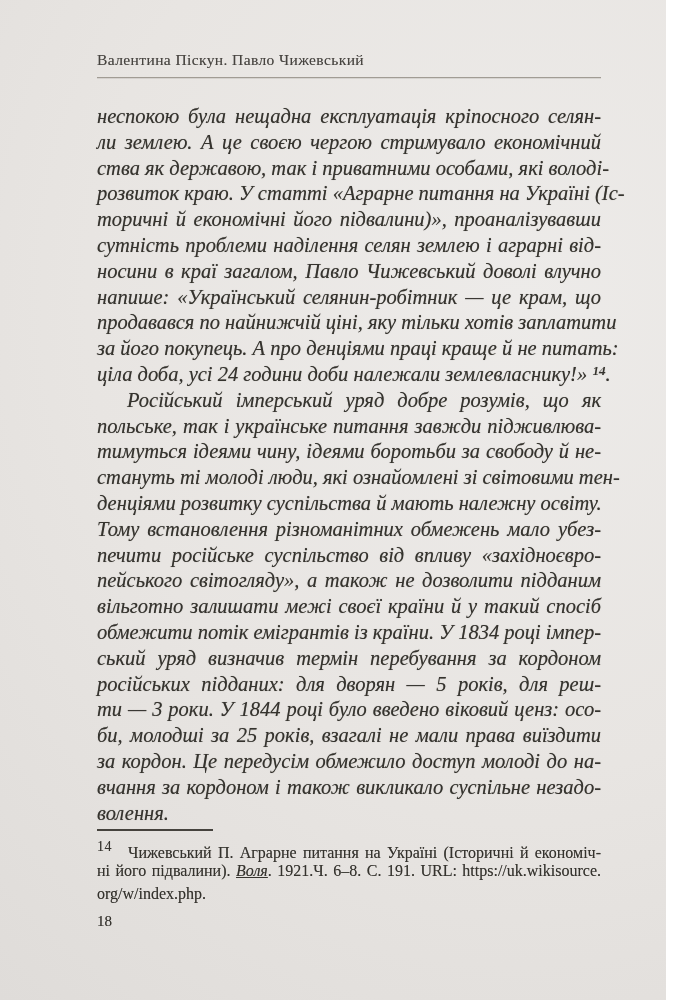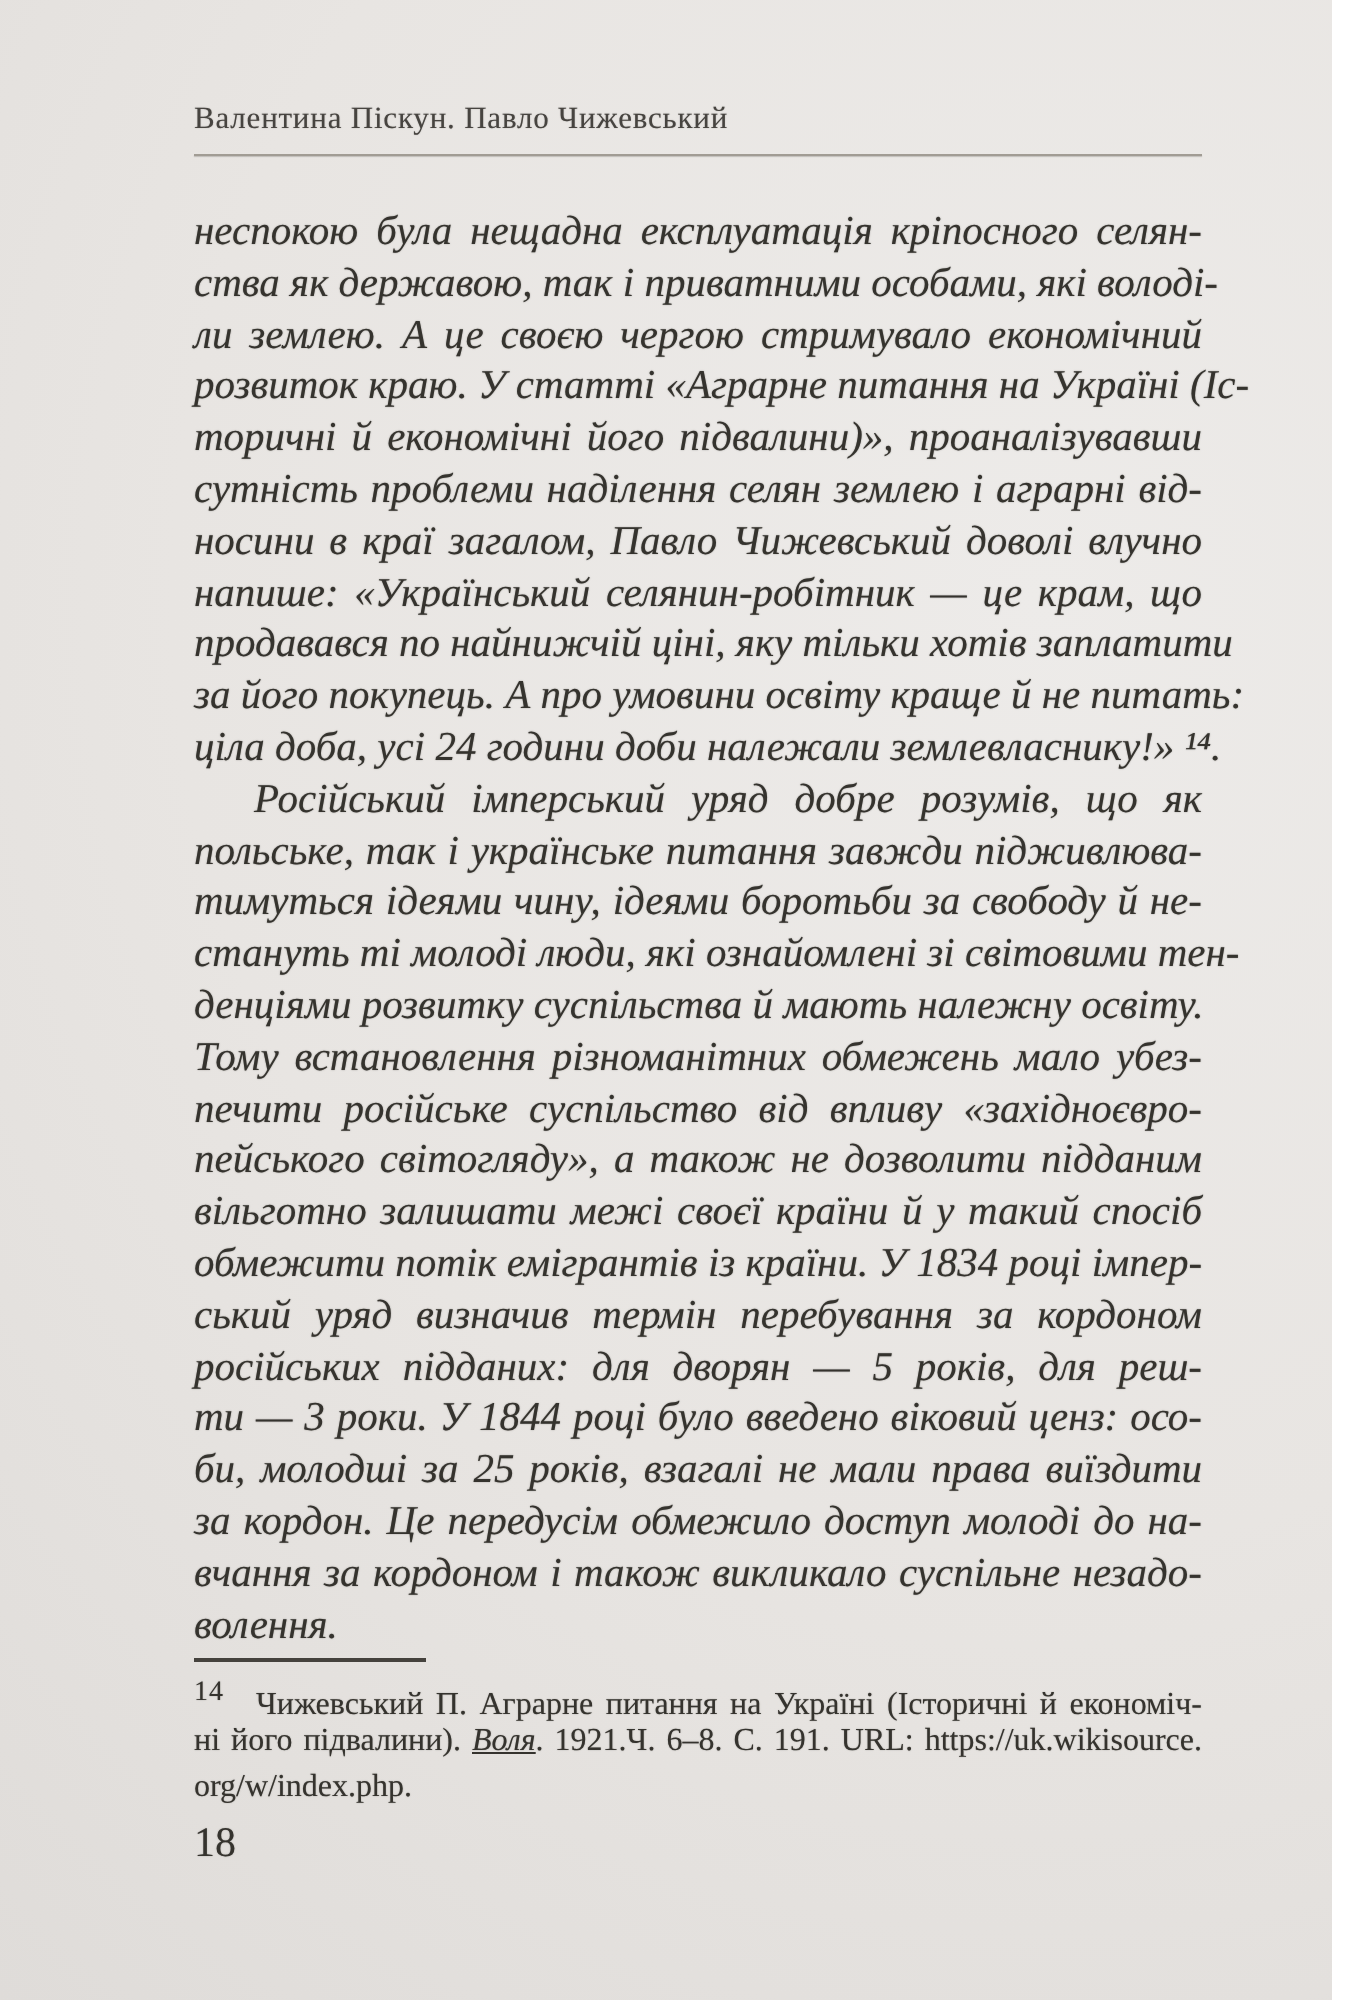--- a/index.html
+++ b/index.html
@@ -62,56 +62,56 @@
   .fn-line.left { text-align-last: left; white-space: normal; }
   .fn-marker {
     font-size: 14px;
     vertical-align: 7px;
     letter-spacing: 0.5px;
     margin-right: 16px;
   }
   .italic { font-style: italic; text-decoration: underline; }
   .page-number {
     margin-top: 3px;
-    font-size: 21px;
+    font-size: 15px;
     line-height: 24px;
     text-shadow: 0 0 0.6px rgba(53,51,46,0.5);
   }
 </style>
 </head>
 <body>
 
 <div class="page">
 
   <header>
     <div class="running-header">Валентина Піскун. Павло Чижевський</div>
     <div class="header-rule"></div>
   </header>
 
   <main class="body-text">
 
       <div class="body-line">неспокою була нещадна експлуатація кріпосного селян-</div>
 
+      <div class="body-line">ли землею. А це своєю чергою стримувало економічний</div>
+
       <div class="body-line">ства як державою, так і приватними особами, які володі-</div>
-
-      <div class="body-line">ли землею. А це своєю чергою стримувало економічний</div>
 
       <div class="body-line">розвиток краю. У статті «Аграрне питання на Україні (Іс-</div>
 
       <div class="body-line">торичні й економічні його підвалини)», проаналізувавши</div>
 
       <div class="body-line">сутність проблеми наділення селян землею і аграрні від-</div>
 
       <div class="body-line">носини в краї загалом, Павло Чижевський доволі влучно</div>
 
       <div class="body-line">напише: «Український селянин-робітник — це крам, що</div>
 
       <div class="body-line">продавався по найнижчій ціні, яку тільки хотів заплатити</div>
 
-      <div class="body-line">за його покупець. А про умовини освіту краще й не питать:</div>
+      <div class="body-line">за його покупець. А про денціями праці краще й не питать:</div>
 
       <div class="body-line">ціла доба, усі 24 години доби належали землевласнику!» ¹⁴.</div>
 
       <div class="body-line indent">Російський імперський уряд добре розумів, що як</div>
 
       <div class="body-line">польське, так і українське питання завжди підживлюва-</div>
 
       <div class="body-line">тимуться ідеями чину, ідеями боротьби за свободу й не-</div>
 
 

